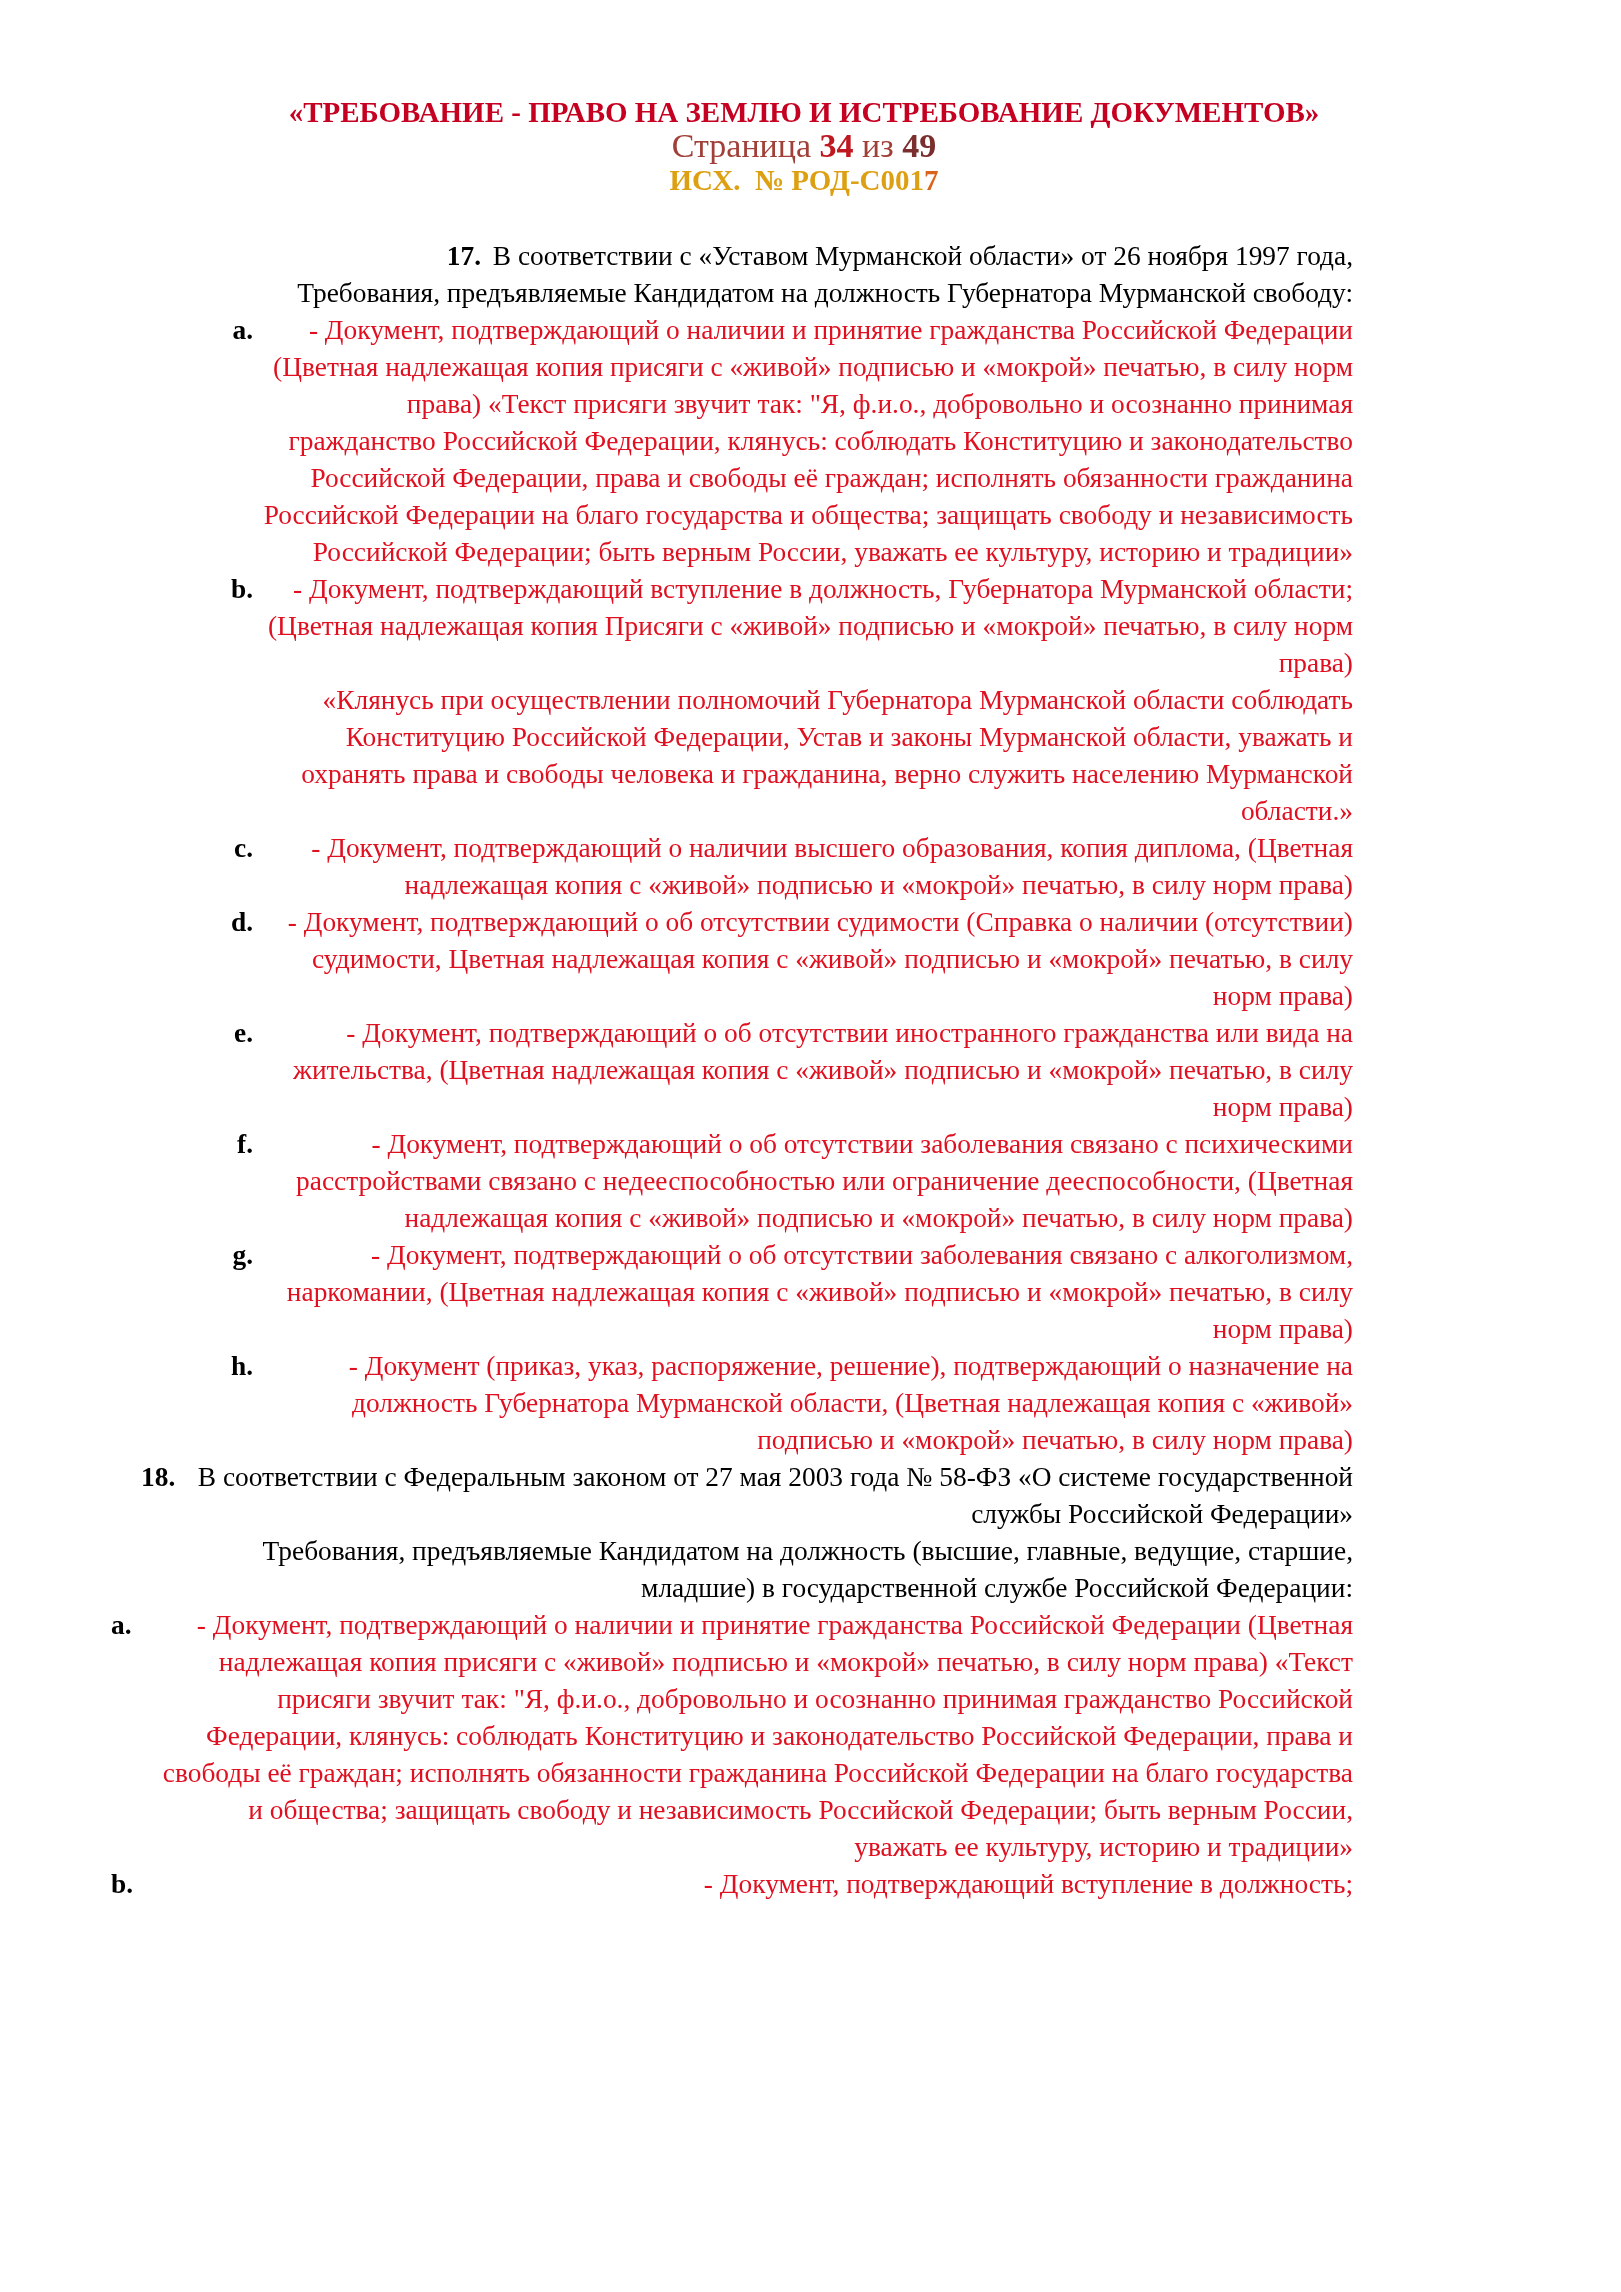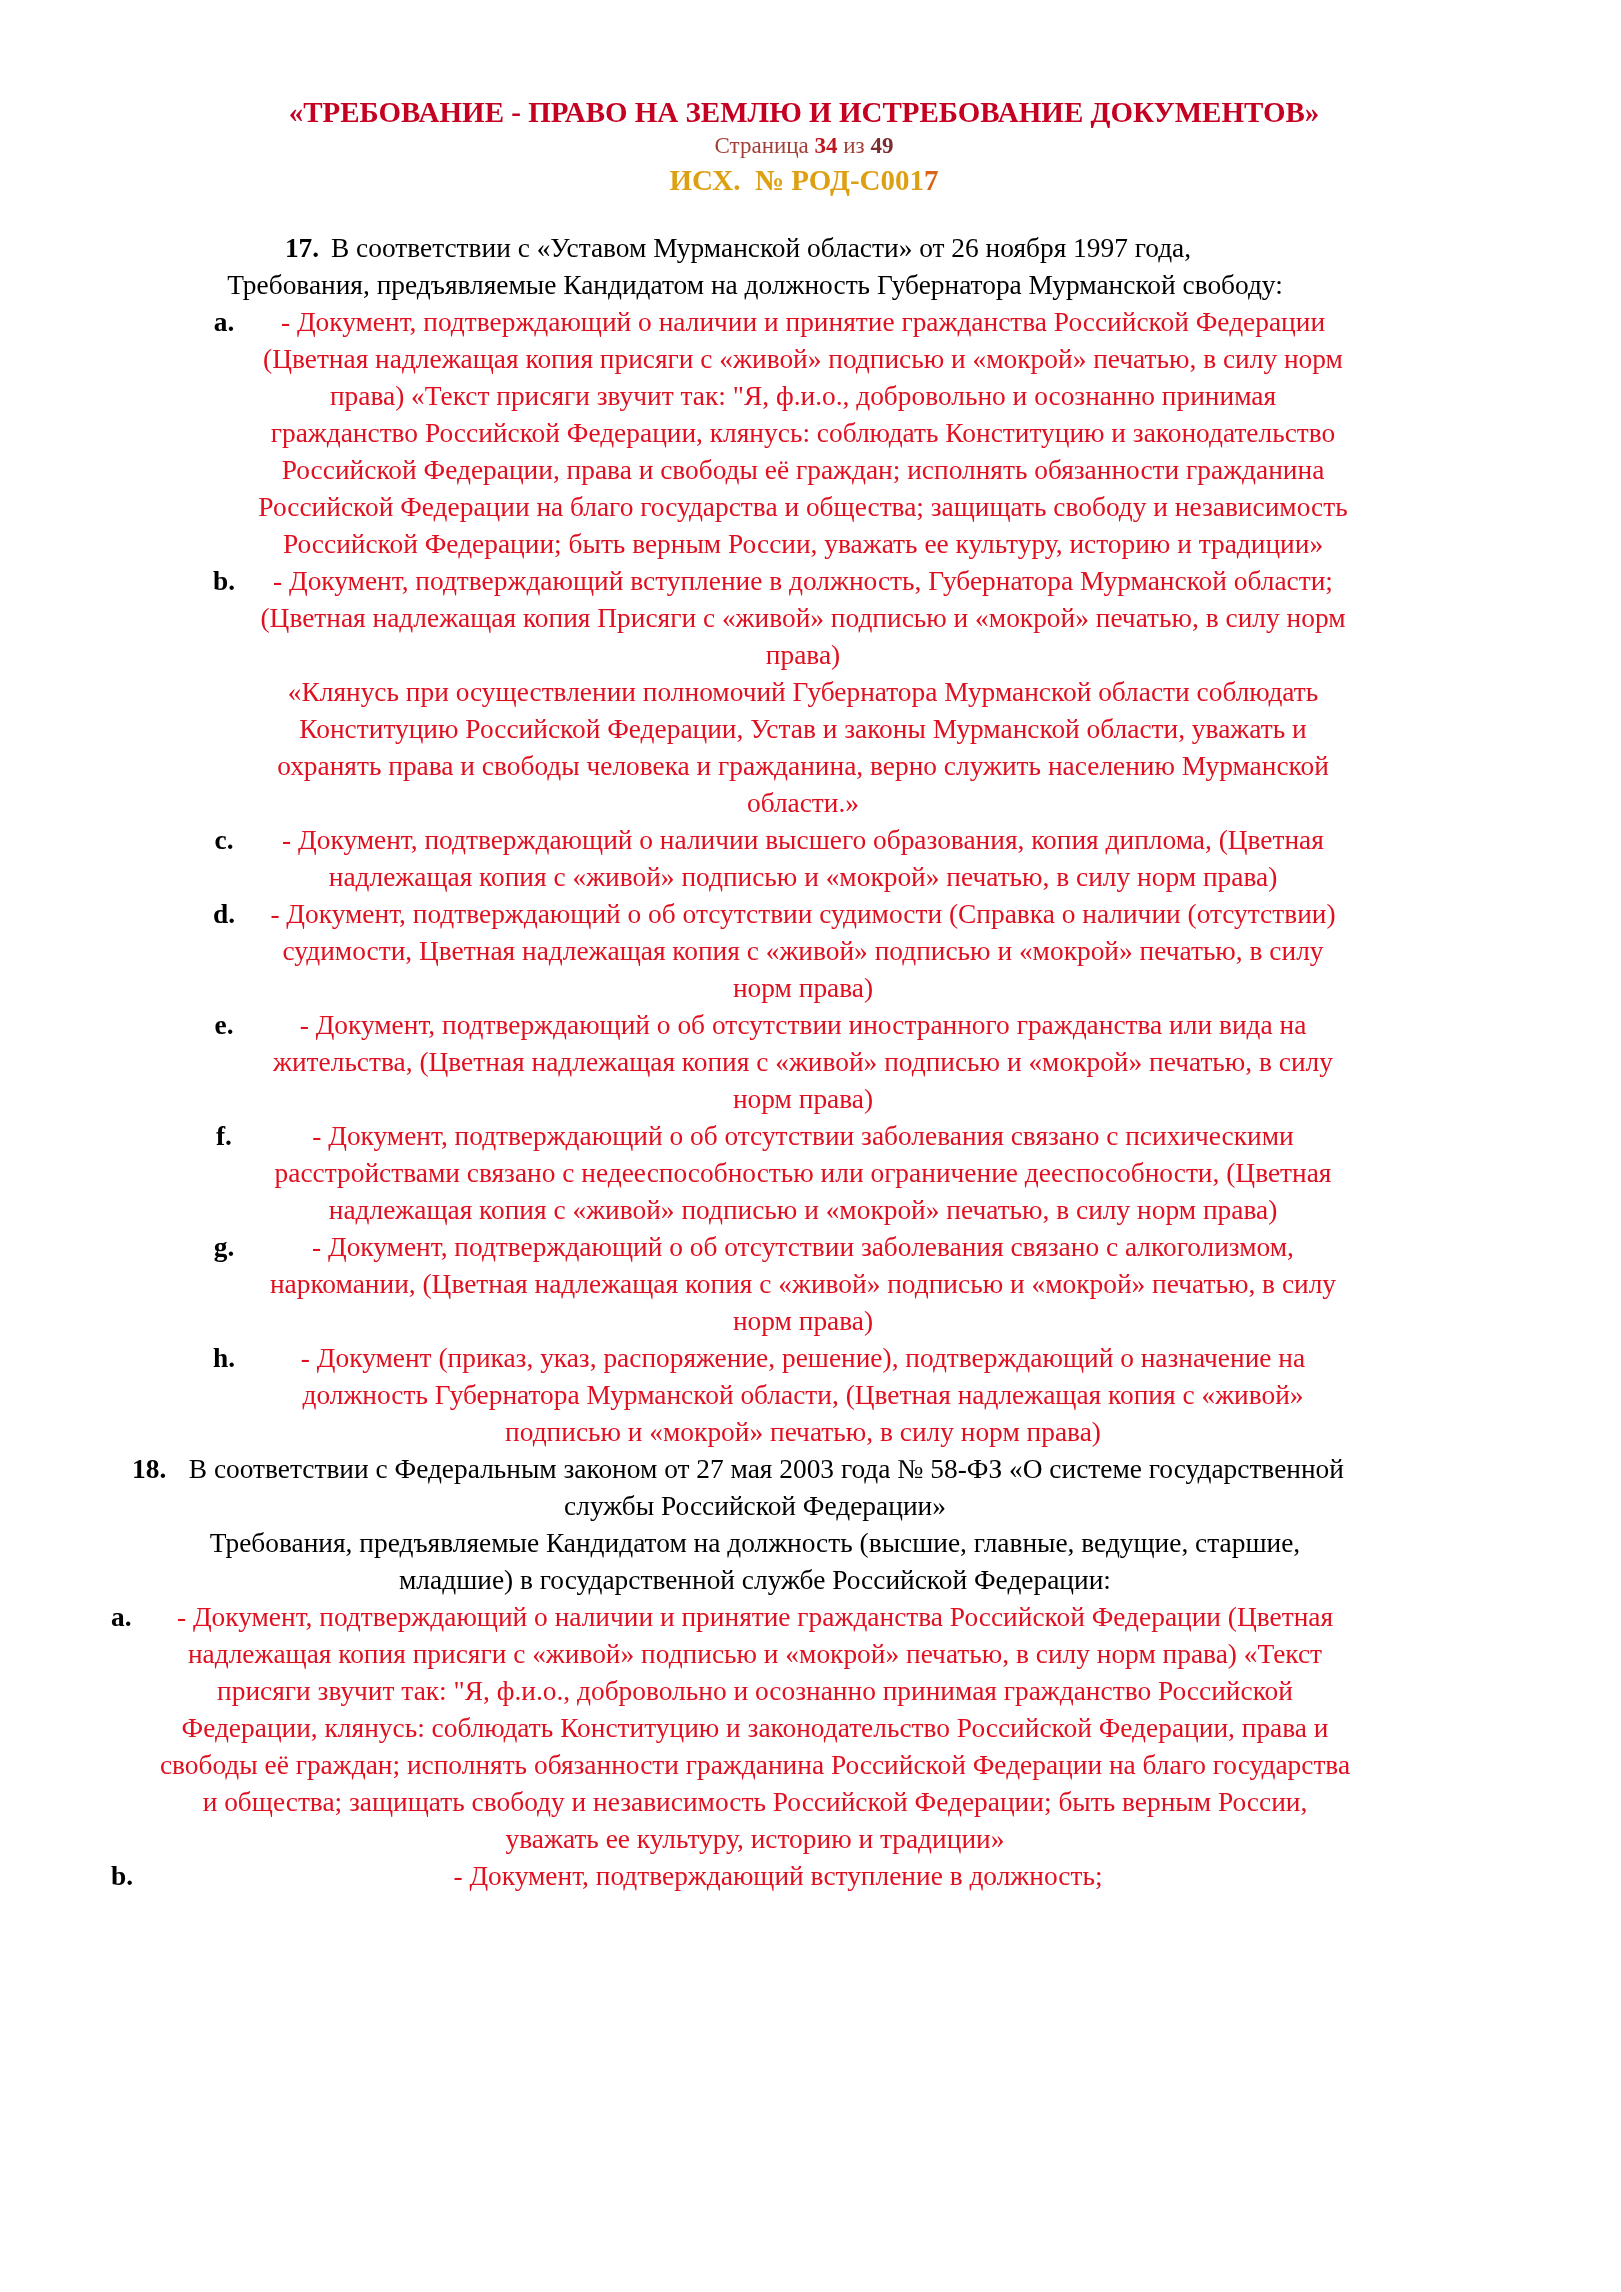--- a/index.html
+++ b/index.html
@@ -11,30 +11,30 @@
   .page{
     box-sizing:border-box;width:1484px;height:2293px;
     padding:94px 131px 0 123px;overflow:hidden;background:#ffffff;
   }
   
   .doc-header{margin-left:132px;text-align:center;}
   .doc-title{
     font-weight:bold;font-size:29px;line-height:36px;
     color:var(--title_red,#C50021);
   }
-  .page-line{font-size:23px;line-height:32px;color:var(--page_word,#A04038);}
+  .page-line{font-size:34px;line-height:32px;color:var(--page_word,#A04038);}
   .page-line .cur{font-weight:bold;color:var(--page_num_current,#C01820);}
   .page-line .tot{font-weight:bold;color:var(--page_num_total,#7A2E2E);}
   .ref-line{
     font-weight:bold;font-size:29px;line-height:36px;white-space:pre;
     color:var(--gold,#DDA012);
   }
   .ref-line .tail{color:var(--gold_red_tail,#D9641A);}
   
-  .doc-body{margin-top:32px;font-size:27.4px;line-height:37px;text-align:center;}
+  .doc-body{margin-top:40px;font-size:27.4px;line-height:37px;text-align:right;}
   .num{font-weight:bold;}
   .s17-l1 .num{padding-right:11.8px;}
   .s17-l2{margin-left:34px;}
   
   .list17{margin:0;padding:0;list-style:none;}
   .list17 .item{display:flex;margin-left:72px;}
   .list17 .marker{flex:0 0 58px;width:58px;font-weight:bold;color:#000;}
   .list17 .text{flex:1;}
   .red p{
     margin:0;padding:0;

